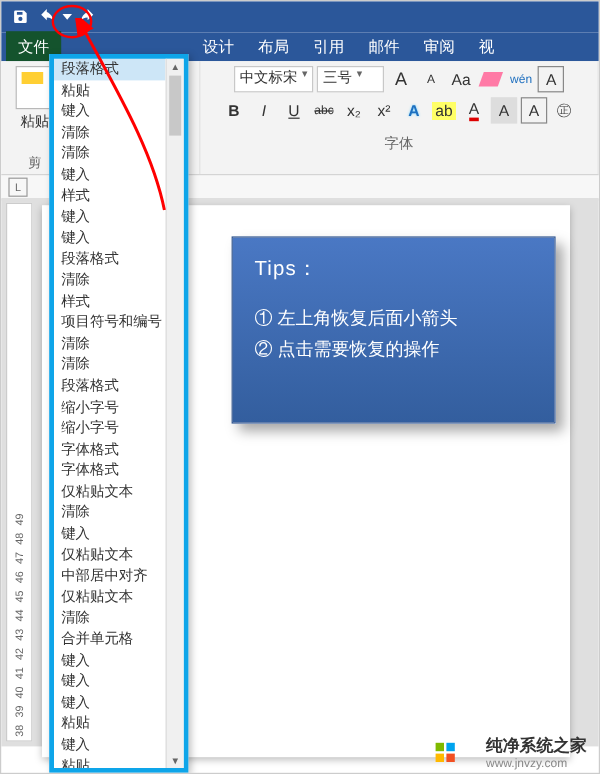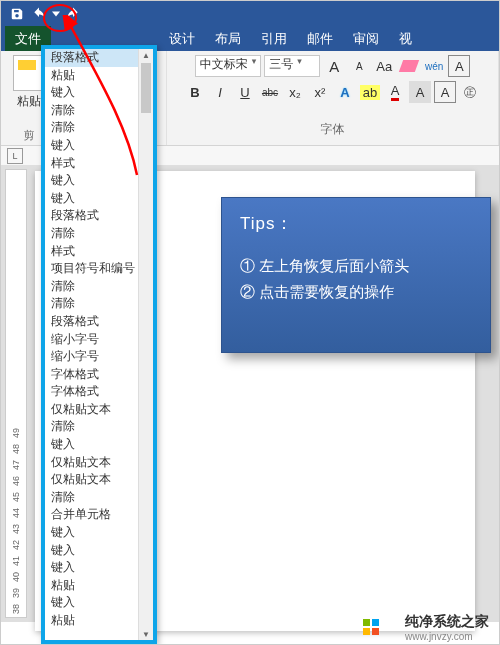--- a/index.html
+++ b/index.html
@@ -22,21 +22,21 @@
   .clipboard .paste-big .ic:before{content:"";position:absolute;left:4px;top:4px;width:18px;height:10px;background:#ffcf33;}
   .clipboard .paste-big .lbl{font-size:12px;margin-top:2px;}
   .clipboard .group-label{margin-top:auto;font-size:11px;color:#666;}
   .font-group{flex:1;min-width:0;}
   .font-row{display:flex;align-items:center;gap:3px;margin-bottom:4px;flex-wrap:nowrap;}
   .combo{height:20px;border:1px solid #c8c8c8;background:#fff;display:flex;align-items:flex-start;padding:0 4px;font-size:12px;white-space:nowrap;}
   .combo.small{width:46px;}
   .combo .arrow{margin-left:4px;font-size:9px;color:#666;}
   .ic-btn{width:20px;height:20px;display:flex;align-items:center;justify-content:center;border:1px solid transparent;cursor:pointer;font-size:13px;}
   .eraser{width:16px;height:12px;background:#ff7aa6;transform:skewX(-20deg);}
-  .group-title{text-align:right;font-size:12px;color:#666;margin-top:14px;}
+  .group-title{text-align:right;font-size:12px;color:#666;margin-top:4px;}
   
   .rulerbar{height:20px;background:#f7f7f7;border-bottom:1px solid #ddd;display:flex;align-items:center;padding-left:6px;}
   .rulerbar .nav-icon{width:14px;height:14px;border:1px solid #999;font-size:9px;display:flex;align-items:center;justify-content:center;color:#666;}
   
   .docarea{position:absolute;left:0;top:164px;right:0;bottom:22px;background:#dfdfdf;}
   .vruler{position:absolute;left:4px;top:4px;width:20px;bottom:4px;background:#fff;border:1px solid #ccc;display:flex;flex-direction:column-reverse;align-items:center;overflow:hidden;}
   .vruler span{font-size:9px;color:#666;writing-mode:vertical-rl;transform:rotate(180deg);margin:3px 0;}
   .page{position:absolute;left:34px;top:6px;width:440px;height:460px;background:#fff;box-shadow:0 2px 6px rgba(0,0,0,.25);}
   
   .undo-list{position:absolute;left:40px;top:44px;width:108px;bottom:0;background:#fff;border:4px solid #0ea5e9;box-shadow:2px 2px 6px rgba(0,0,0,.25);z-index:30;display:flex;}
@@ -45,21 +45,21 @@
   .undo-list li.sel{background:#cde6f7;}
   .undo-list .scroll{width:14px;background:#f0f0f0;border-left:1px solid #ddd;position:relative;}
   .undo-list .scroll .thumb{position:absolute;left:2px;top:14px;width:10px;height:50px;background:#c8c8c8;}
   .undo-list .scroll .arr{position:absolute;left:0;width:14px;height:12px;display:flex;align-items:center;justify-content:center;font-size:8px;color:#666;}
   .undo-list .scroll .arr.up{top:0;} .undo-list .scroll .arr.dn{bottom:0;}
   
   .red-arrow{position:absolute;z-index:50;pointer-events:none;}
   
   .tips{position:absolute;left:192px;top:196px;width:270px;height:156px;z-index:40;
         background:linear-gradient(#4a78c4,#335e9e);color:#fff;border:1px solid #2d538e;
-        box-shadow:6px 6px 10px rgba(0,0,0,.35);padding:14px 18px;box-sizing:border-box;margin-left:28px;}
+        box-shadow:6px 6px 10px rgba(0,0,0,.35);padding:14px 18px;box-sizing:border-box;}
   .tips .t-title{font-size:17px;margin-bottom:18px;letter-spacing:1px;}
   .tips .t-line{font-size:15px;line-height:26px;}
   
   .wm{position:absolute;right:10px;bottom:2px;z-index:60;display:flex;align-items:center;gap:24px;}
   .wm .logo{width:18px;height:18px;position:relative;}
   .wm .logo span{position:absolute;width:7px;height:7px;}
   .wm .logo .a{background:#7fba00;left:0;top:0;}
   .wm .logo .b{background:#00a4ef;left:9px;top:0;}
   .wm .logo .c{background:#ffb900;left:0;top:9px;}
   .wm .logo .d{background:#f25022;left:9px;top:9px;}
@@ -196,20 +196,21 @@
         <li>清除</li>
         <li>段落格式</li>
         <li>缩小字号</li>
         <li>缩小字号</li>
         <li>字体格式</li>
         <li>字体格式</li>
         <li>仅粘贴文本</li>
         <li>清除</li>
         <li>键入</li>
         <li>仅粘贴文本</li>
+        <li>中部居中对齐</li>
         <li>仅粘贴文本</li>
         <li>清除</li>
         <li>合并单元格</li>
         <li>键入</li>
         <li>键入</li>
         <li>键入</li>
         <li>粘贴</li>
         <li>键入</li>
         <li>粘贴</li>
       </ul>

